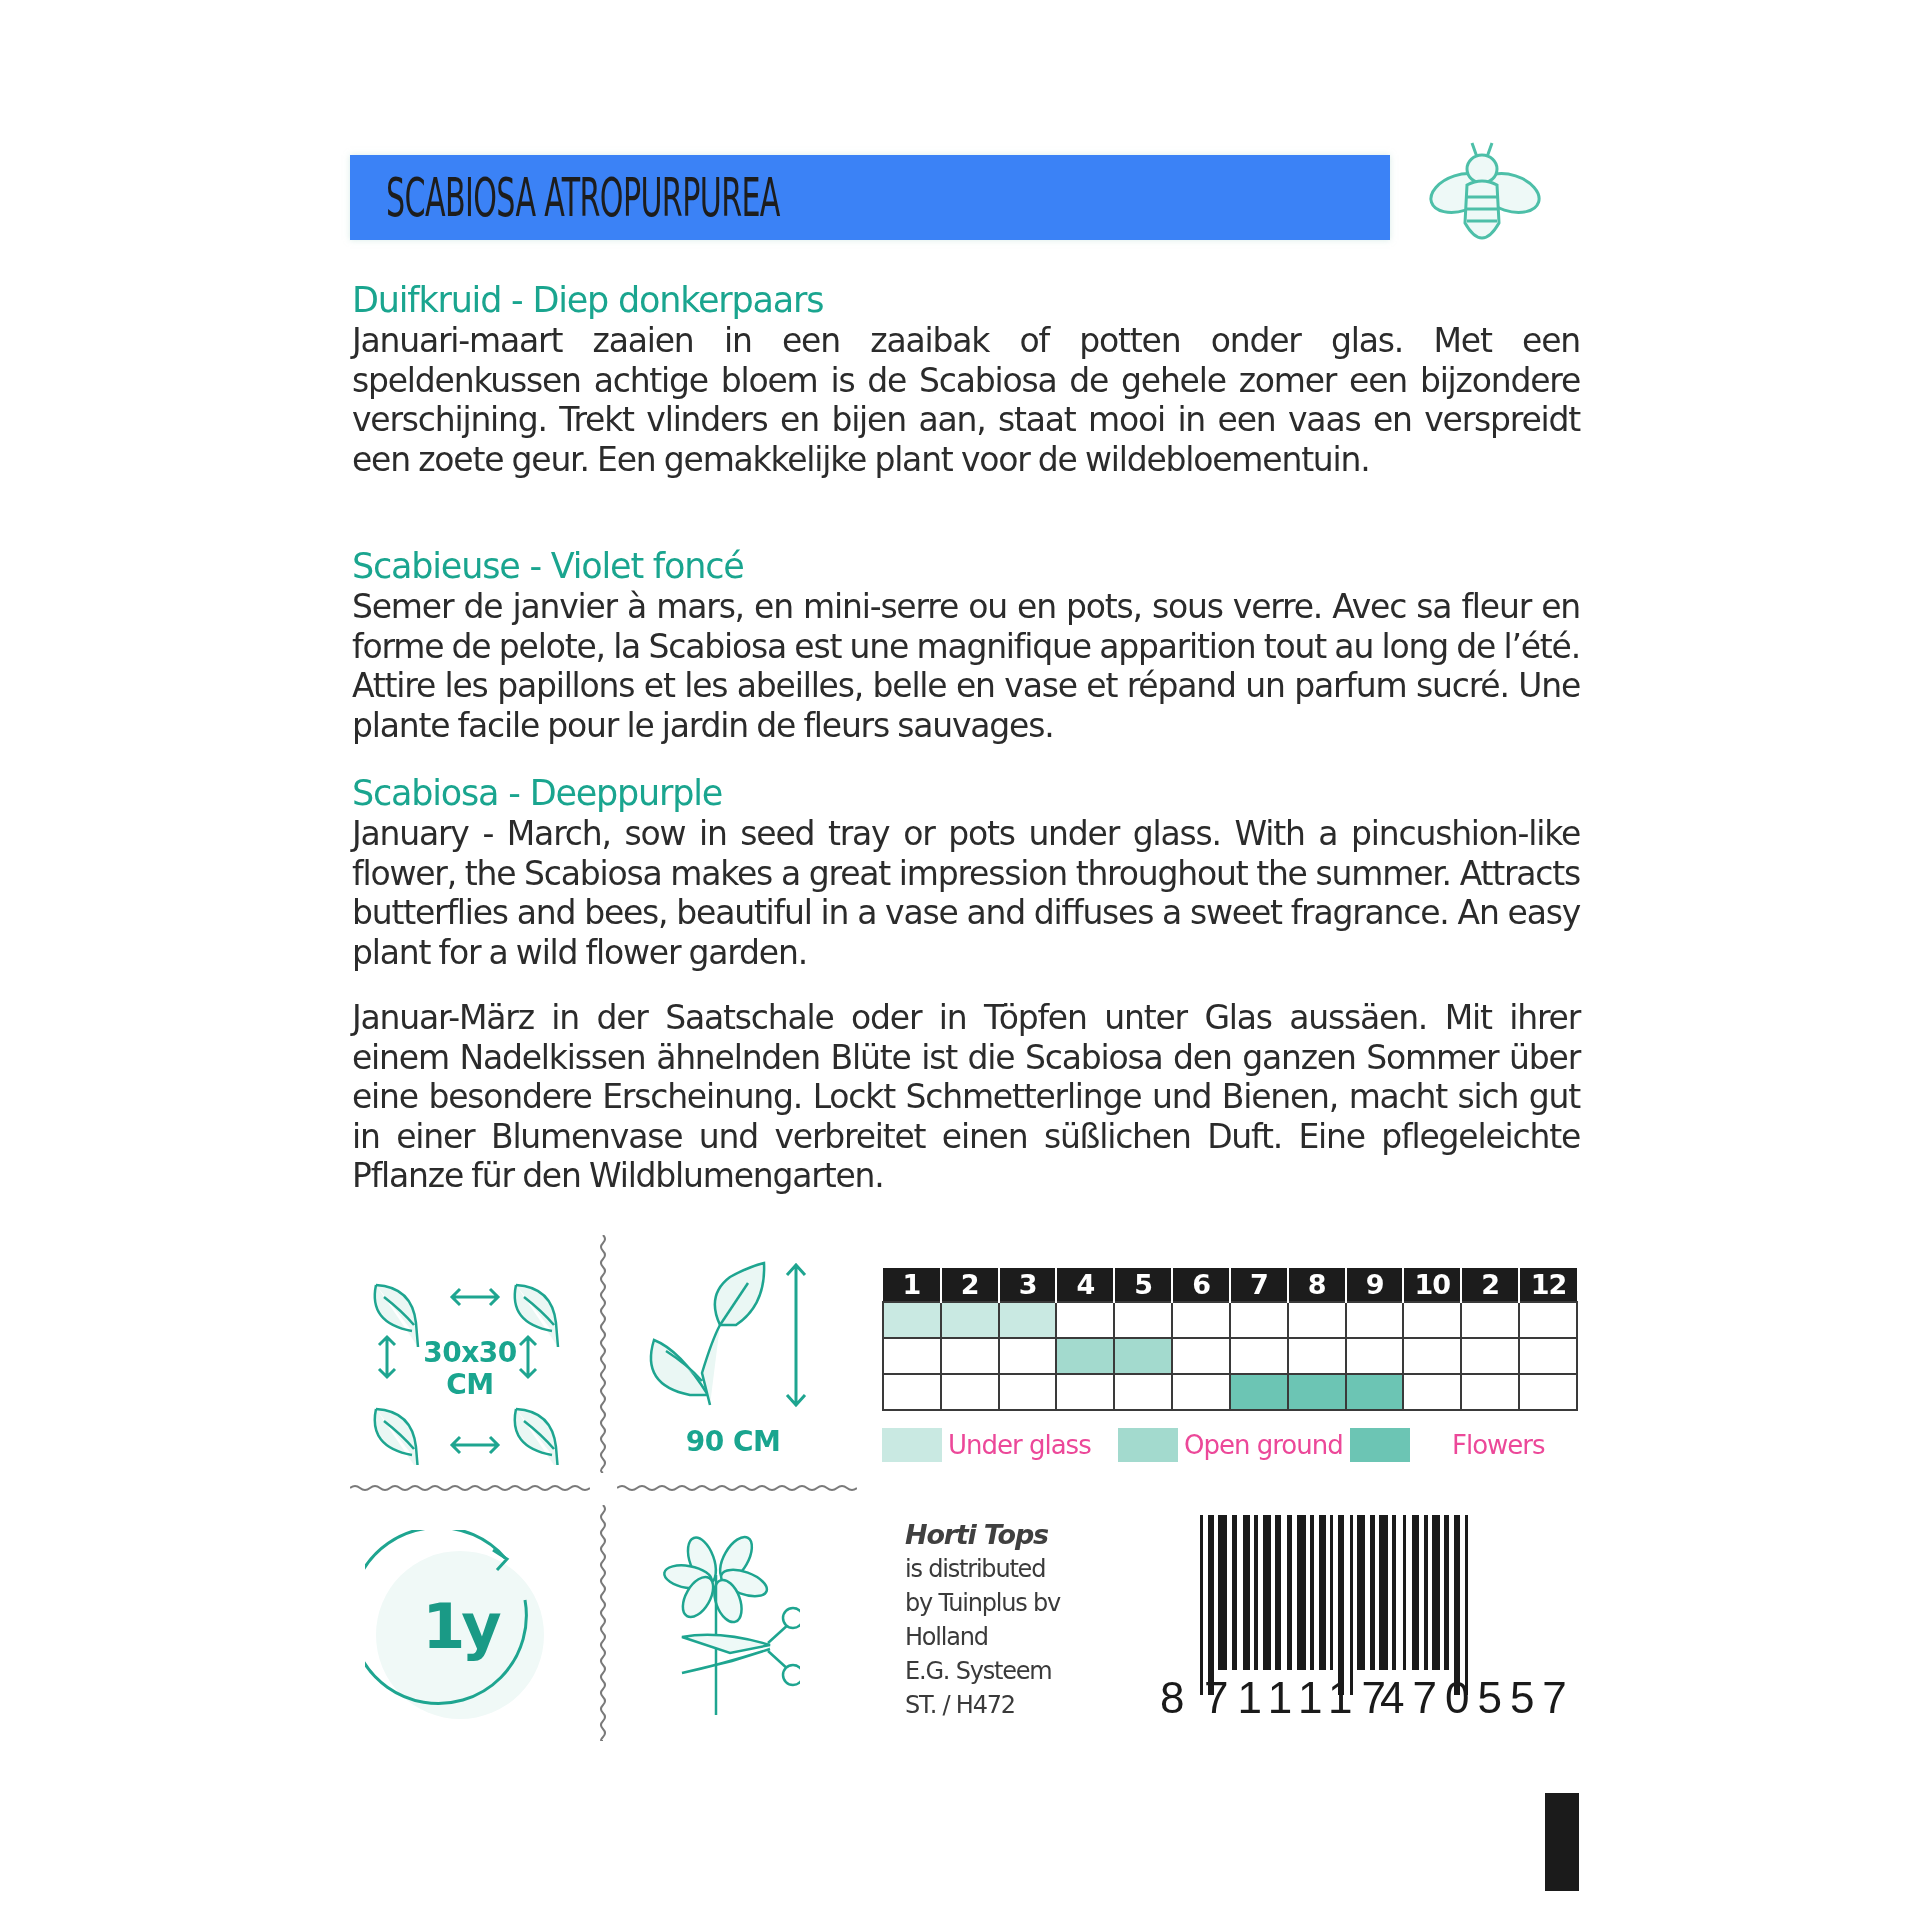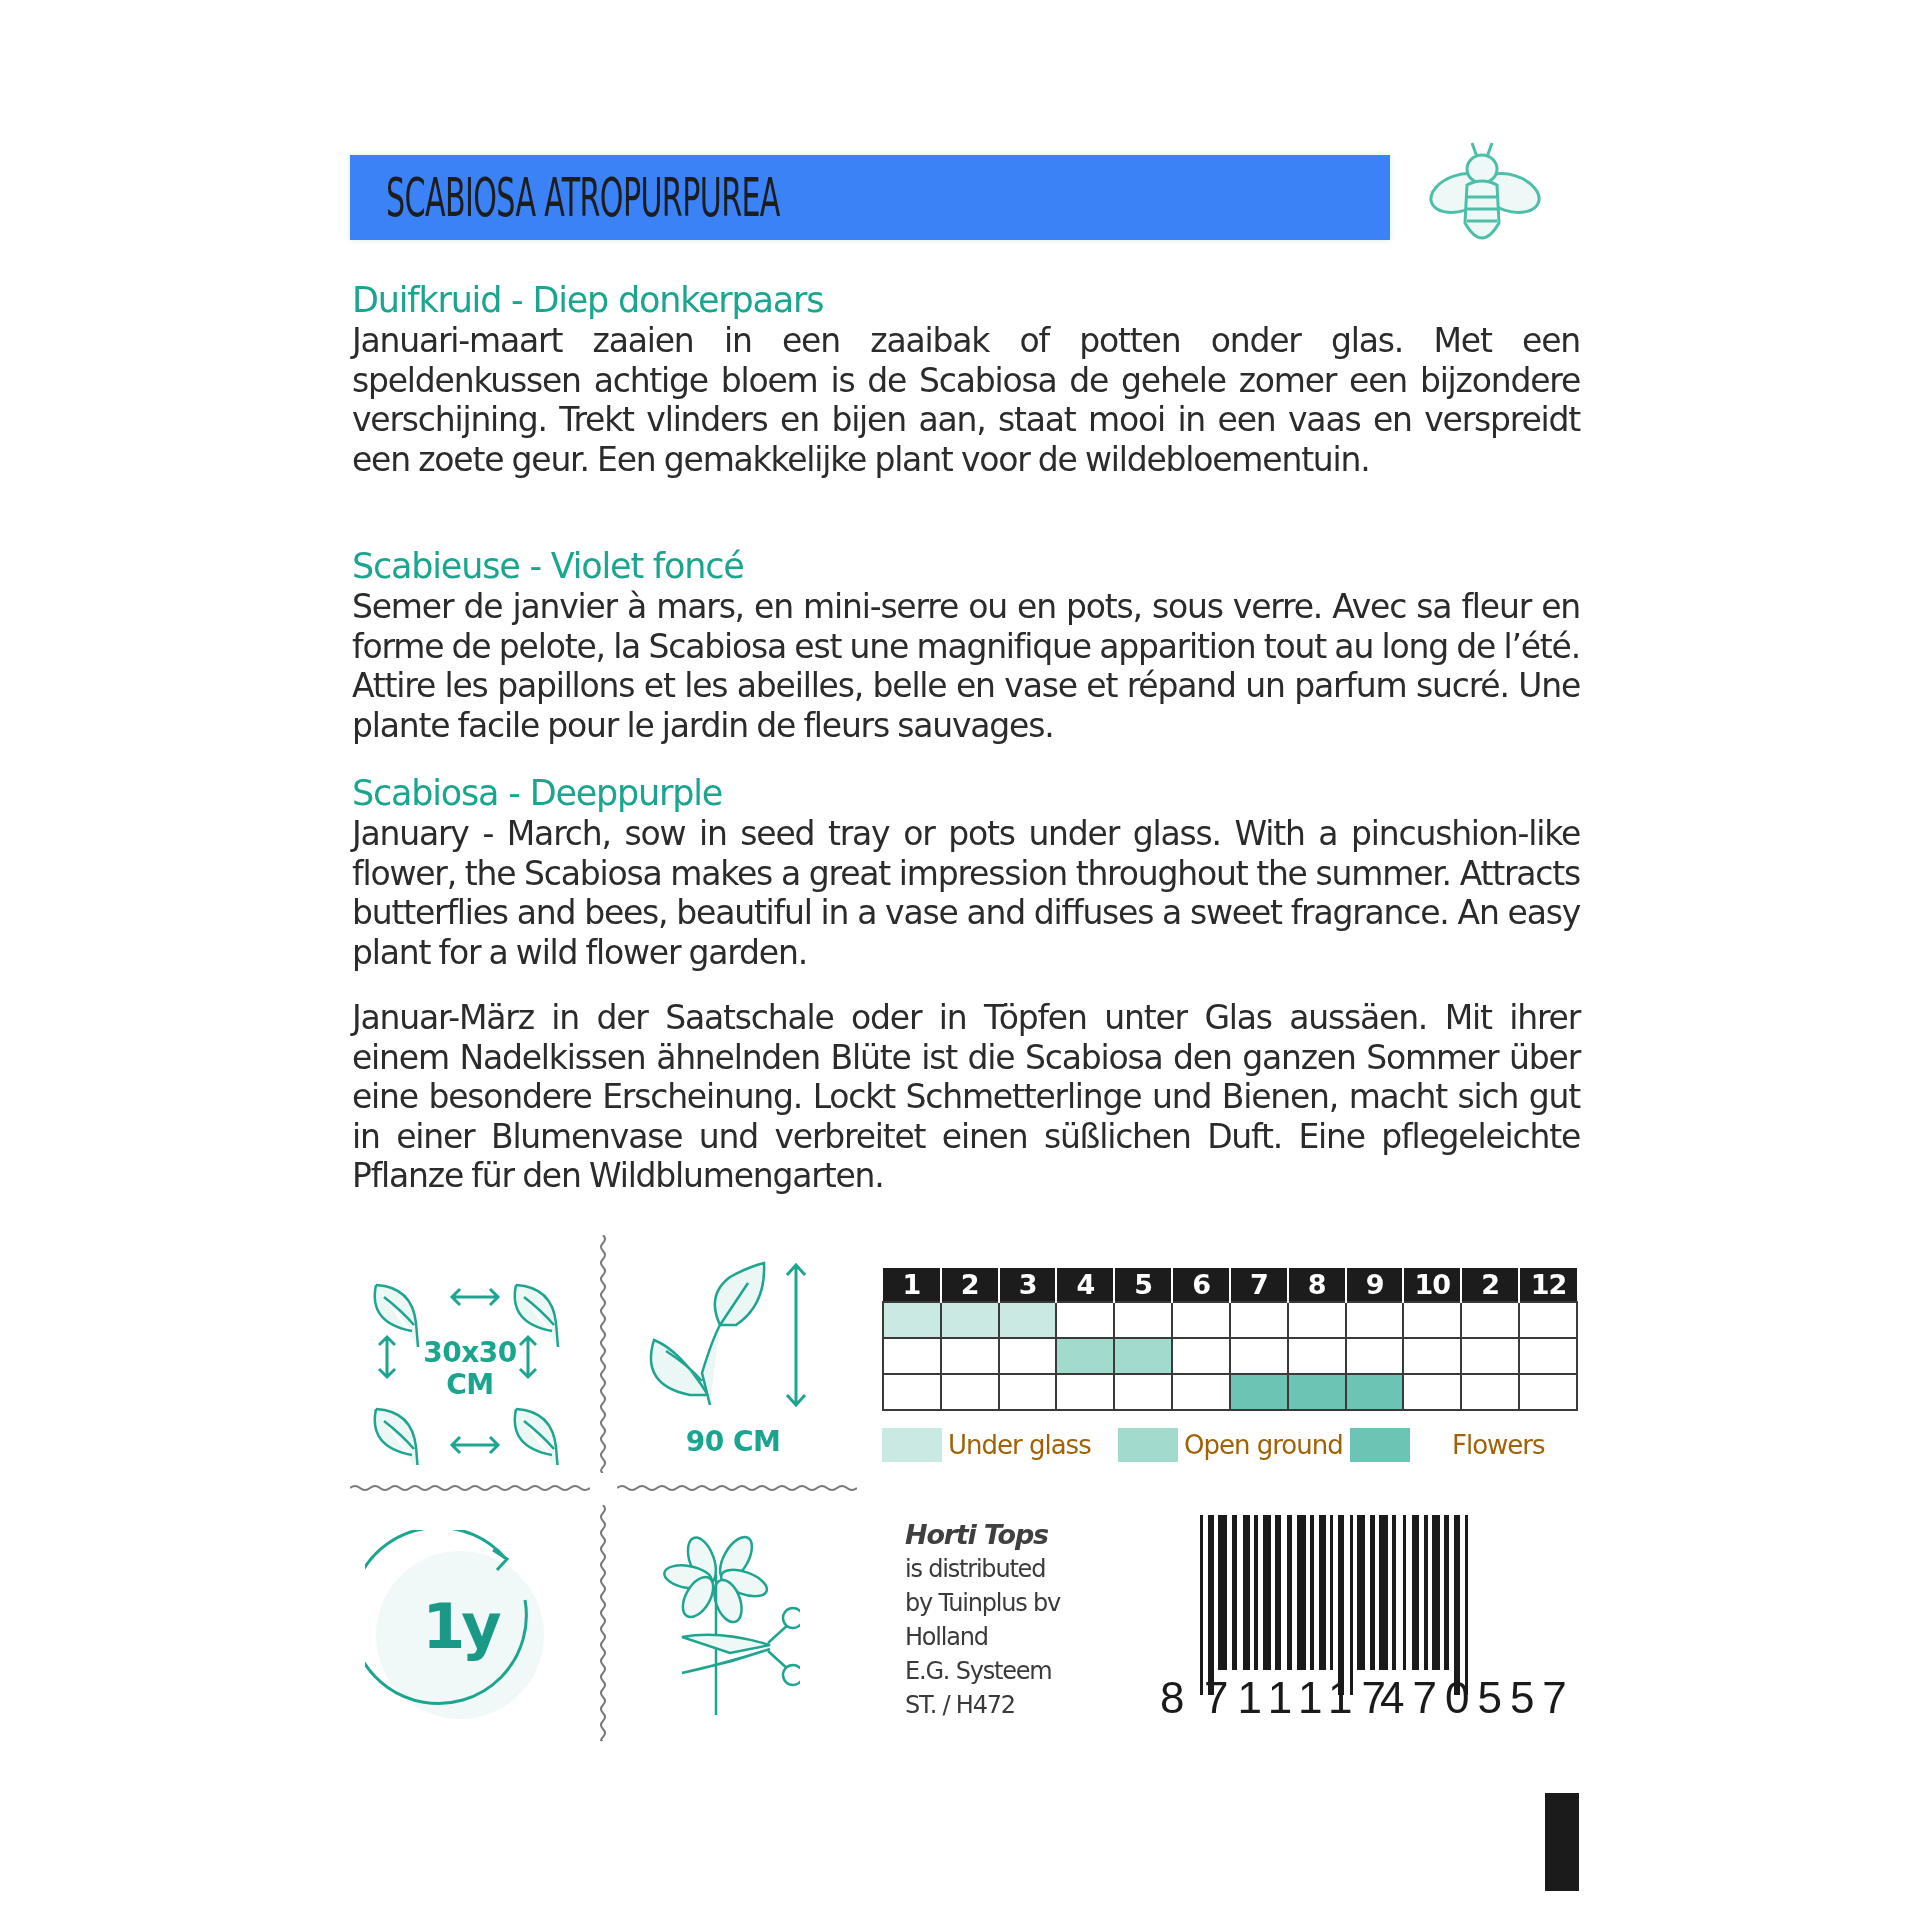--- a/index.html
+++ b/index.html
@@ -23,21 +23,21 @@
 
   
   .cal { left:882px; top:1268px; width:696px; }
   .cal table { border-collapse:collapse; width:696px; table-layout:fixed; }
   .cal th { background:#1c1c1c; color:#ffffff; font-family:"DejaVu Sans", sans-serif; font-weight:700; font-size:27px; height:33px; padding:0; border-left:2px solid #ffffff; text-align:center; letter-spacing:-1px; }
   .cal th:first-child { border-left:none; }
   .cal td { border:2px solid #3a3a3a; height:34px; padding:0; }
   .legend { left:882px; top:1425px; width:700px; height:40px; }
   .legend-item { position:absolute; top:0; height:40px; display:flex; align-items:center; }
   .legend-swatch { width:60px; height:34px; margin-right:6px; }
-  .legend-label { font-family:"DejaVu Sans", sans-serif; font-size:26px; color:#a16207; letter-spacing:-1px; }
+  .legend-label { font-family:"DejaVu Sans", sans-serif; font-size:26px; color:#ec4899; letter-spacing:-1px; }
 
   
   .dist { left:905px; top:1518px; width:260px; font-family:"DejaVu Sans", sans-serif; color:#3a3a3a; font-size:24px; line-height:34px; letter-spacing:-1.2px; }
   .dist .brand { font-weight:700; font-size:27px; color:#404040;font-style:italic; }
 
   
   .barcode { left:1190px; top:1515px; width:390px; height:210px; }
   .barcode-digits { font-family:"Liberation Sans", sans-serif; font-size:44px; color:#1a1a1a; }
 
   .black-tab { left:1545px; top:1793px; width:34px; height:98px; background:#1b1b1b; }

